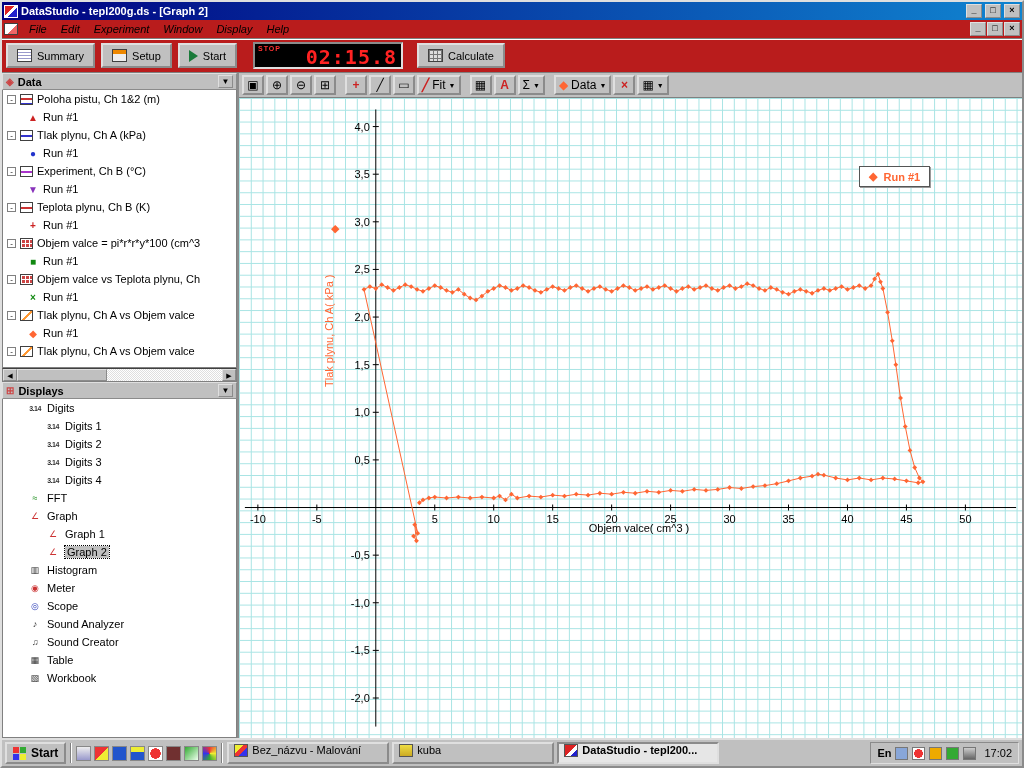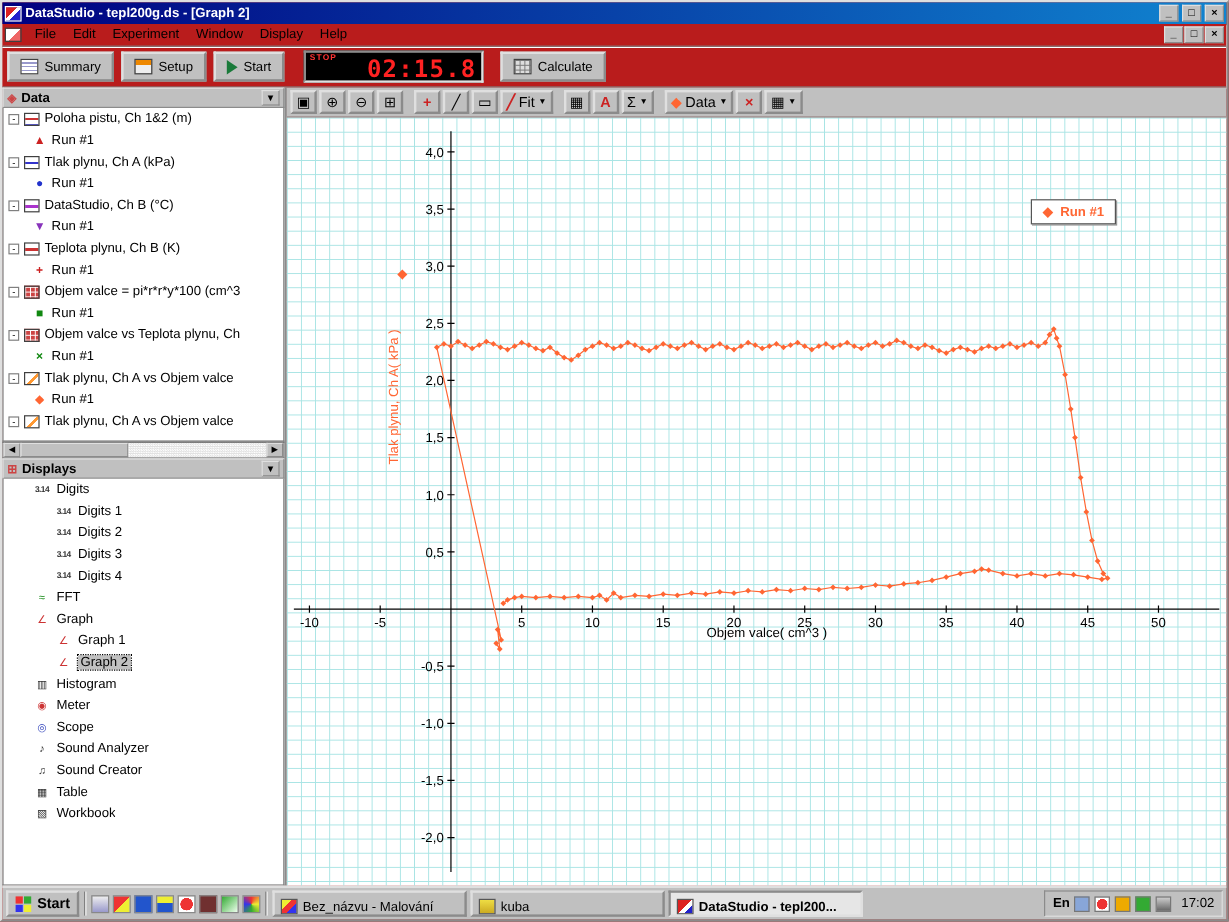--- a/index.html
+++ b/index.html
@@ -9,21 +9,21 @@
 
   
   .titlebar { height:18px; background:linear-gradient(90deg,#000080,#1084d0); color:#fff; display:flex; align-items:center; padding:0 2px; gap:3px; }
   .titlebar .title { font-weight:bold; flex:1; white-space:nowrap; overflow:hidden; }
   .appicon { width:14px; height:13px; background:linear-gradient(135deg,#d22 0 40%,#fff 40% 60%,#22c 60%); border:1px solid #fff; }
   .wbtn { width:16px; height:14px; background:#c0c0c0; border:1px outset #dfdfdf; font-size:9px; line-height:11px; text-align:center; color:#000; font-weight:bold; }
 
   
   .menubar { height:19px; display:flex; align-items:center; padding:0 2px; border-bottom:1px solid #808080; box-shadow:0 1px 0 #fff; }
   .childicon { width:14px; height:12px; background:linear-gradient(135deg,#fff 0 55%,#e66 55%); border:1px solid #404040; margin-right:4px; }
-  .menu-item { padding:2px 7px; }
+  .menu-item { padding:2px 7px;font-style:italic; }
   .mdi-btns { margin-left:auto; display:flex; gap:1px; }
 
   
   .toolbar-main { height:34px; display:flex; align-items:center; padding:3px 4px; gap:6px; border-bottom:1px solid #808080; box-shadow:0 1px 0 #fff; }
   .btn3d { display:flex; align-items:center; gap:5px; height:25px; padding:2px 9px; background:#c0c0c0; border:2px outset #dfdfdf; cursor:pointer; font-size:11px; }
   .micon { display:inline-block; width:15px; height:13px; border:1px solid #404040; }
   .micon.summary { background:#fff; background-image:linear-gradient(#fff 0 2px,#99c 2px 3px,#fff 3px 5px,#99c 5px 6px,#fff 6px 8px,#99c 8px 9px,#fff 9px); }
   .micon.setup { background:linear-gradient(#e80 0 4px,#eee 4px); }
   .tri-start { width:0; height:0; border-left:9px solid #1a7a3a; border-top:6px solid transparent; border-bottom:6px solid transparent; display:inline-block; }
   .micon.calc { background:#ddd; background-image:linear-gradient(#777 1px,transparent 1px),linear-gradient(90deg,#777 1px,transparent 1px); background-size:4px 4px; }
@@ -93,21 +93,21 @@
   .winflag { width:14px; height:13px; display:grid; grid-template-columns:6px 6px; grid-template-rows:6px 6px; gap:1px; }
   .winflag i { display:block; } .wf1{background:#e33;} .wf2{background:#3a3;} .wf3{background:#33e;} .wf4{background:#ee3;}
   .tsepv { width:2px; height:20px; border-left:1px solid #808080; border-right:1px solid #fff; }
   .qlbox { display:flex; gap:3px; align-items:center; }
   .qlicon { width:15px; height:15px; border:1px solid #888; display:inline-block; }
   .q1{background:linear-gradient(#eee,#99c);} .q2{background:linear-gradient(135deg,#e33 50%,#ee3 50%);}
   .q3{background:#2255cc;} .q4{background:linear-gradient(#ee3 40%,#2255cc 40%);}
   .q5{background:radial-gradient(#e33 55%,#fff 58%);} .q6{background:#703030;}
   .q7{background:linear-gradient(135deg,#3a3,#efe);} .q8{background:conic-gradient(#e33,#ee3,#3a3,#33e,#e33);}
   .taskbtns { flex:1; display:flex; gap:3px; min-width:0; }
-  .taskbtn { width:162px; height:22px; display:flex; align-items:flex-end; gap:4px; padding:0 5px; background:#c0c0c0; border:2px outset #dfdfdf; overflow:hidden; white-space:nowrap; font-size:11px; }
+  .taskbtn { width:162px; height:22px; display:flex; align-items:flex-start; gap:4px; padding:0 5px; background:#c0c0c0; border:2px outset #dfdfdf; overflow:hidden; white-space:nowrap; font-size:11px; }
   .taskbtn.active { border:2px inset #dfdfdf; background:#e6e6e6; font-weight:bold; }
   .ticon { width:14px; height:13px; flex:none; border:1px solid #555; }
   .ti-paint { background:linear-gradient(135deg,#ee3 0 35%,#e33 35% 65%,#33e 65%); }
   .ti-folder { background:linear-gradient(#ed4,#ca2); }
   .ti-ds { background:linear-gradient(135deg,#d22 0 50%,#fff 50% 70%,#22c 70%); }
   .tray { height:22px; display:flex; align-items:center; gap:4px; padding:4px 6px; border:1px inset #dfdfdf; }
   .traylang { font-weight:bold; }
   .tricon { width:13px; height:13px; display:inline-block; border:1px solid #777; }
   .tr1{background:#88a6d8;} .tr2{background:radial-gradient(#e33 55%,#fff 58%);} .tr3{background:#eeaa00;} .tr4{background:#3a3;} .tr5{background:linear-gradient(#ccc,#666);}
   .clock { margin-left:4px; }
@@ -187,21 +187,21 @@
           <span class="dicon di1"></span>
           <span class="tlabel">Tlak plynu, Ch A (kPa)</span>
         </div>
         <div class="trow run">
           <span class="mk mk1">●</span>
           <span class="tlabel">Run #1</span>
         </div>
         <div class="trow">
           <span class="expander">-</span>
           <span class="dicon di2"></span>
-          <span class="tlabel">DataStudio, Ch B (°C)</span>
+          <span class="tlabel">Experiment, Ch B (°C)</span>
         </div>
         <div class="trow run">
           <span class="mk mk2">▼</span>
           <span class="tlabel">Run #1</span>
         </div>
         <div class="trow">
           <span class="expander">-</span>
           <span class="dicon di3"></span>
           <span class="tlabel">Teplota plynu, Ch B (K)</span>
         </div>

